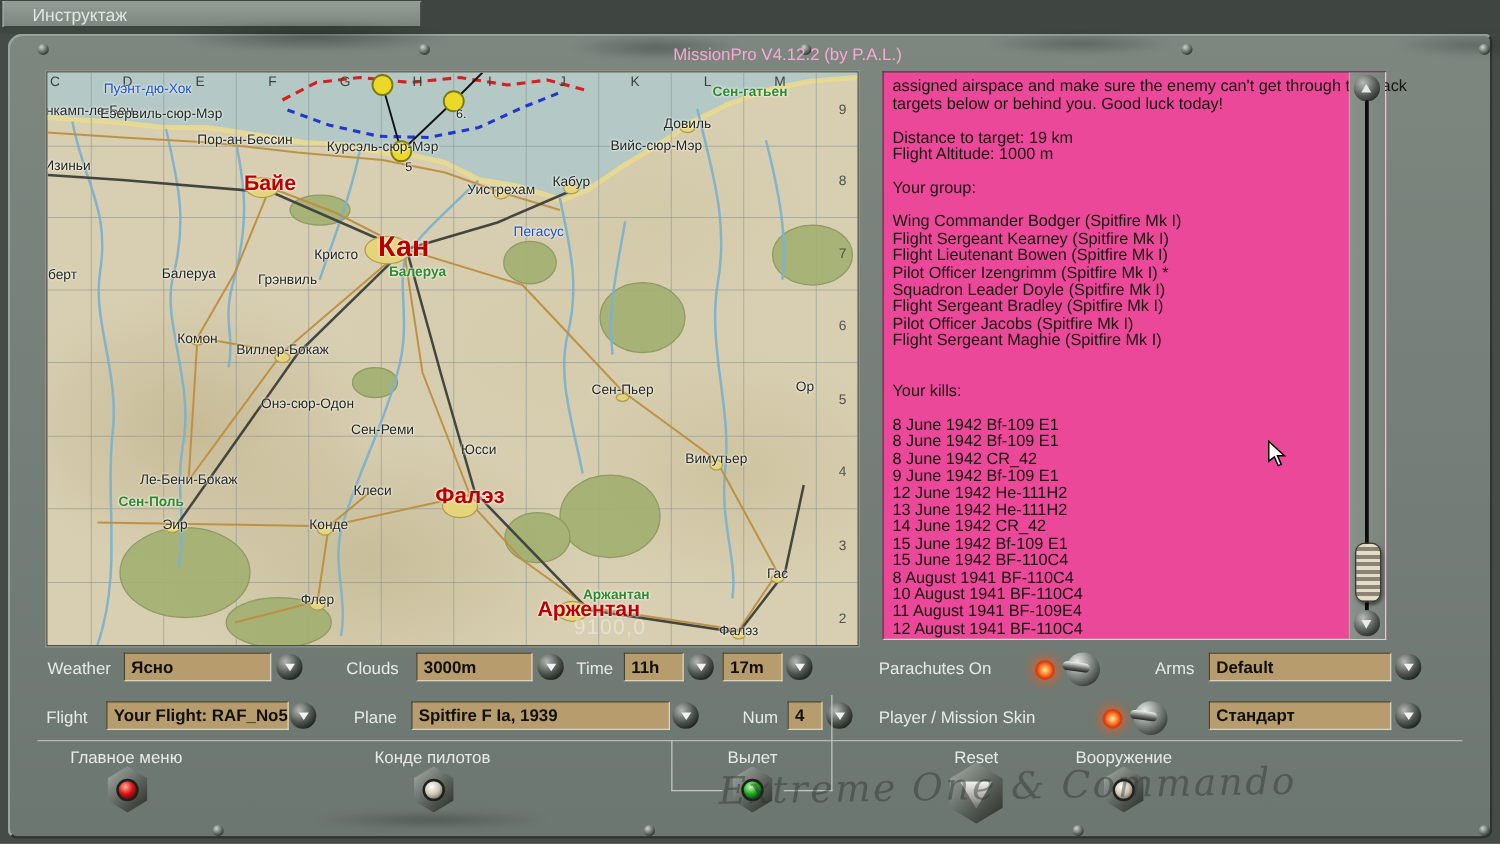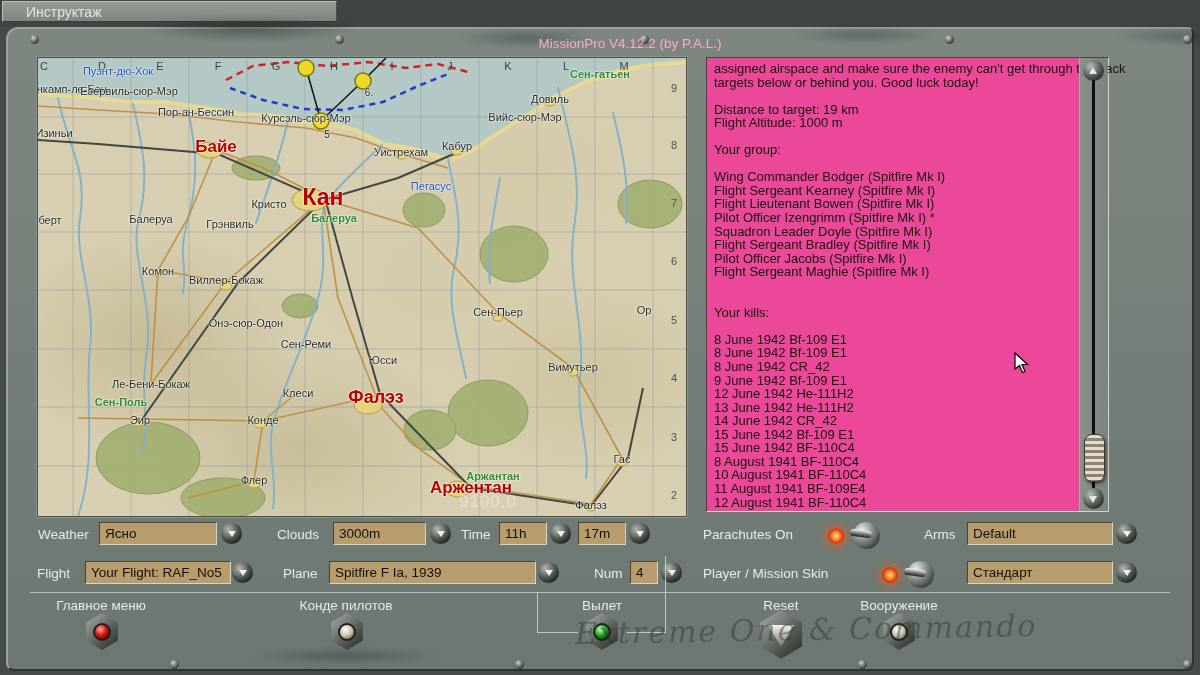--- a/index.html
+++ b/index.html
@@ -61,21 +61,21 @@
          border:1px solid #3c382e;box-shadow:1px 2px 3px rgba(0,0,0,.5);}
   .tri{width:0;height:0;position:absolute;}
   .tri-u{left:6px;top:7px;border-left:4.5px solid transparent;border-right:4.5px solid transparent;
          border-bottom:7px solid #e8e8e8;}
   .tri-dn{left:6px;top:8px;border-left:4.5px solid transparent;border-right:4.5px solid transparent;
          border-top:7px solid #e8e8e8;}
   
   .clabel{color:#e7ebe7;font-size:13.5px;}
   .field{height:23px;background:#b79c6e;border:1px solid #48442f;
          border-right-color:#d9d3c1;border-bottom-color:#d9d3c1;box-sizing:border-box;
-         color:#12100a;font-size:13.5px;line-height:21px;padding-left:5px;overflow:hidden;white-space:nowrap;}
+         color:#12100a;font-size:13.5px;line-height:21px;padding-left:5px;overflow:hidden;white-space:nowrap;font-weight:bold;}
   .dd{width:21px;height:21px;border-radius:50%;
       background:radial-gradient(circle at 35% 30%,#b4b8b4,#50564f 48%,#141713 85%);}
   .dd .tri-dd{left:6.5px;top:8px;border-left:4px solid transparent;border-right:4px solid transparent;
       border-top:6px solid #f2f2f2;}
   .toggle{width:58px;height:32px;}
   .lamp{position:absolute;left:2px;top:8px;width:16px;height:16px;border-radius:50%;
         background:radial-gradient(circle,#ffe9a0 0%,#ff8130 35%,#e03808 60%,rgba(160,30,0,.15) 85%);
         box-shadow:0 0 8px 3px rgba(255,90,20,.55);}
   .knob{position:absolute;right:4px;top:2px;width:27px;height:27px;border-radius:50%;
         background:radial-gradient(circle at 32% 28%,#e8ecec,#8a918b 40%,#2c302c 85%);}

